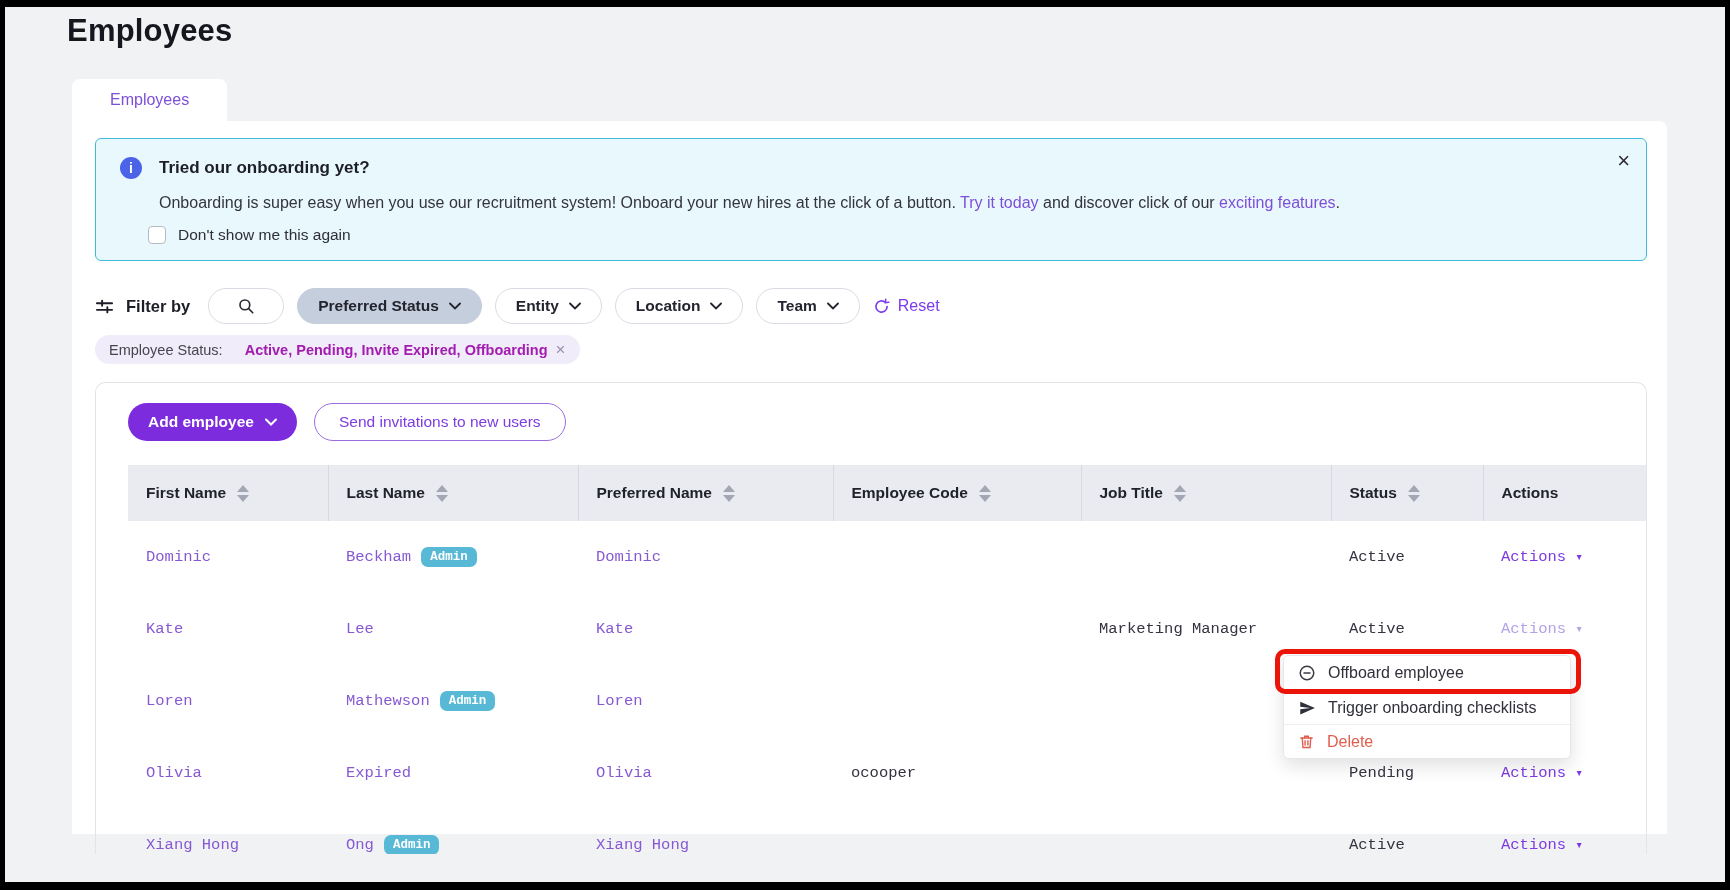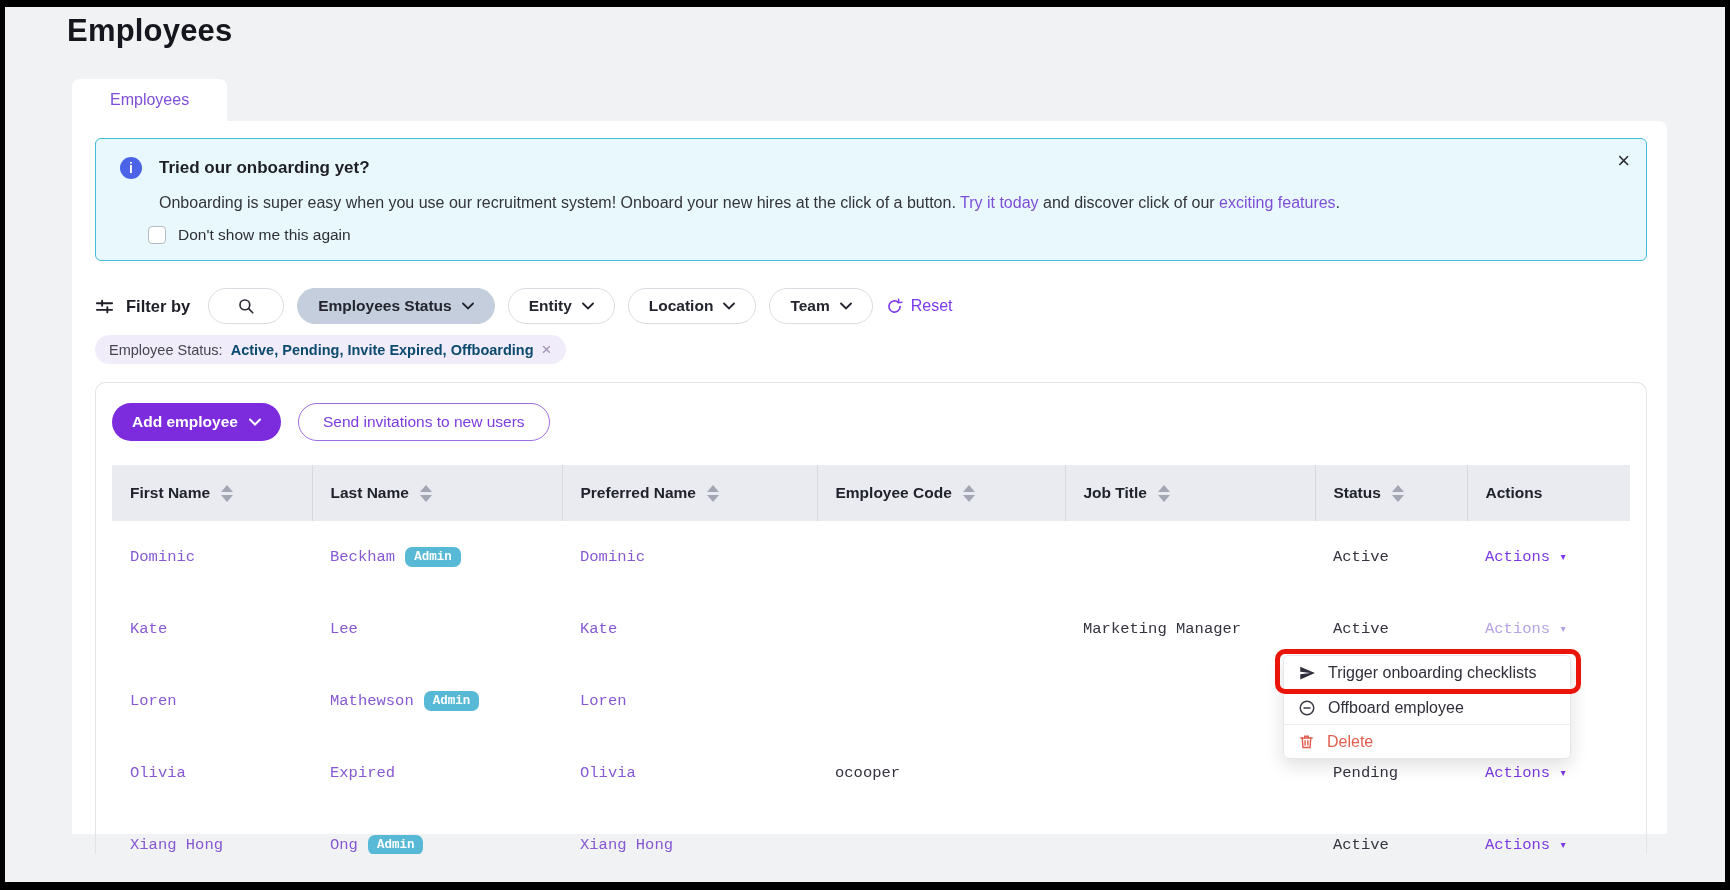--- a/index.html
+++ b/index.html
@@ -77,27 +77,27 @@
     color: #7c3aed; font-size: 16px; background: none; border: none; font-family: inherit;
   }
 
   
   .chip-row { margin-top: 11px; display: flex; }
   .chip {
     background: #f1ecfa; border-radius: 15px; height: 29px;
     display: flex; align-items: center; gap: 8px; padding: 0 14px;
     font-size: 14.5px; color: #45464f;
   }
-  .chip b { color: #0c4a6e; }
+  .chip b { color: #a21caf; margin-left: 14px; }
   .chip-close { color: #9b8fae; font-size: 17px; cursor: pointer; background: none; border: none; font-family: inherit; }
 
   
   .inner-card {
     margin-top: 18px; border: 1px solid #e2e4e9; border-radius: 10px 10px 0 0;
-    border-bottom: none; height: 472px; padding: 20px 16px 0 16px; overflow: hidden;
+    border-bottom: none; height: 472px; padding: 20px 16px 0 32px; overflow: hidden;
   }
   .btn-row { display: flex; gap: 17px; }
   .btn-primary {
     height: 38px; border-radius: 19px; border: none; background: #7c2bdd;
     color: #fff; font-size: 15.5px; font-weight: 700; padding: 0 20px;
     display: flex; align-items: center; gap: 11px; cursor: pointer; font-family: inherit;
   }
   .btn-outline {
     height: 38px; border-radius: 19px; background: #fff; border: 1.5px solid #9d6ee0;
     color: #7d3be0; font-size: 15.5px; padding: 0 24px;
@@ -183,21 +183,21 @@
         </svg>
         <span class="filter-by-label">Filter by</span>
       </div>
       <button class="pill search">
         <svg class="icon-svg" width="18" height="18" viewBox="0 0 24 24" fill="none" stroke="#2a2b35" stroke-width="2.2" stroke-linecap="round">
           <circle cx="10.5" cy="10.5" r="6.5"></circle>
               <path d="M15.5 15.5L21 21"></path>
         </svg>
       </button>
       <button class="pill active">
-        <span>Employees Status</span>
+        <span>Preferred Status</span>
         <svg class="icon-svg" width="12" height="8" viewBox="0 0 12 8" fill="none" stroke="#23242e" stroke-width="1.8" stroke-linecap="round">
               <path d="M1 1.5l5 5 5-5"></path>
             </svg>
       </button>
       <button class="pill">
         <span>Entity</span>
         <svg class="icon-svg" width="12" height="8" viewBox="0 0 12 8" fill="none" stroke="#23242e" stroke-width="1.8" stroke-linecap="round">
               <path d="M1 1.5l5 5 5-5"></path>
             </svg>
       </button>
@@ -374,31 +374,31 @@
                     <span class="caret">▾</span>
                   </span></td>
           </tr>
         </tbody>
       </table>
     </div>
   </div>
 
   <div class="menu">
     <div class="menu-item">
-      <svg class="icon-svg" width="18" height="18" viewBox="0 0 24 24" fill="#2e2f3a">
-            <path d="M3 20.5l19.5-8.5L3 3.5v6.8l13.5 1.7L3 13.7z"></path>
-          </svg>
-      <span>Trigger onboarding checklists</span>
-    </div>
-    <div class="menu-item">
       <svg class="icon-svg" width="18" height="18" viewBox="0 0 24 24" fill="none" stroke="#3a3b45" stroke-width="2" stroke-linecap="round">
             <circle cx="12" cy="12" r="9"></circle>
             <path d="M8 12h8"></path>
           </svg>
       <span>Offboard employee</span>
+    </div>
+    <div class="menu-item">
+      <svg class="icon-svg" width="18" height="18" viewBox="0 0 24 24" fill="#2e2f3a">
+            <path d="M3 20.5l19.5-8.5L3 3.5v6.8l13.5 1.7L3 13.7z"></path>
+          </svg>
+      <span>Trigger onboarding checklists</span>
     </div>
     <div class="menu-item danger">
       <svg class="icon-svg" width="17" height="17" viewBox="0 0 24 24" fill="none" stroke="#df5e4d" stroke-width="2" stroke-linecap="round">
             <path d="M4 7h16"></path>
             <path d="M9.5 7V4.5h5V7"></path>
             <path d="M6 7l1 13.5h10L18 7"></path>
             <path d="M10 11v6M14 11v6"></path>
           </svg>
       <span>Delete</span>
     </div>

